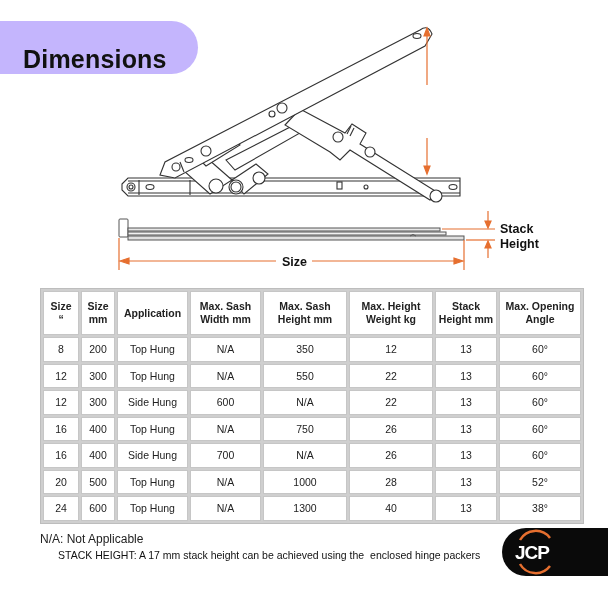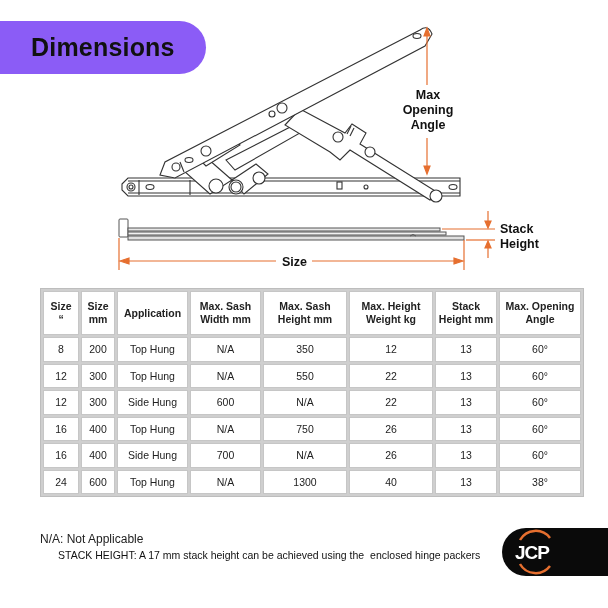--- a/index.html
+++ b/index.html
@@ -1,20 +1,20 @@
 <!DOCTYPE html>
 <html><head>
 <meta charset="utf-8">
 <style>
   html, body { margin: 0; padding: 0; background: #ffffff; }
   body { width: 608px; height: 608px; position: relative; overflow: hidden; font-family: "Liberation Sans", sans-serif; color: #111; }
   .title-pill {
     position: absolute; left: 0; top: 21px; width: 198px; height: 53px;
-    background: #8b5cf6; border-radius: 0 27px 27px 0;
-    display: flex; align-items: center; padding-left: 8px;
+    background: #c4b5fd; border-radius: 0 27px 27px 0;
+    display: flex; align-items: flex-end;
   }
   .title-pill span {
     margin-left: 23px; font-size: 25px; font-weight: bold; color: #111;
     letter-spacing: 0.2px;
   }
   .diagram { position: absolute; left: 0; top: 0; width: 608px; height: 290px; }
   .lbl { position: absolute; font-weight: bold; font-size: 12.5px; color: #111; text-align: center; line-height: 15px; }
   .lbl-angle { left: 398px; top: 88px; width: 60px; }
   .lbl-stack { left: 500px; top: 222px; text-align: left; line-height: 15px; }
   .lbl-size { left: 279px; top: 255px; font-size: 12.5px; background: #fff; padding: 0 3px; }
@@ -114,25 +114,20 @@
 
       <line x1="442" y1="229" x2="495" y2="229"></line>
       <line x1="466" y1="240" x2="495" y2="240"></line>
       <line x1="488" y1="211" x2="488" y2="226"></line>
       <polygon points="488,228 485,221 491,221"></polygon>
       <line x1="488" y1="243" x2="488" y2="258"></line>
       <polygon points="488,241 485,248 491,248"></polygon>
     </g>
   </svg>
 
-  <div class="lbl lbl-angle">
-    <div>Max</div>
-    <div>Opening</div>
-    <div>Angle</div>
-  </div>
   <div class="lbl lbl-stack">
     <div>Stack</div>
     <div>Height</div>
   </div>
   <div class="lbl lbl-size">Size</div>
 </div>
 
 <table class="spec">
   <thead>
     <tr>
@@ -213,20 +208,30 @@
     </tr>
     <tr>
       <td>16</td>
       <td>400</td>
       <td>Side Hung</td>
       <td>700</td>
       <td>N/A</td>
       <td>26</td>
       <td>13</td>
       <td>60°</td>
+    </tr>
+    <tr>
+      <td>20</td>
+      <td>500</td>
+      <td>Top Hung</td>
+      <td>N/A</td>
+      <td>1000</td>
+      <td>28</td>
+      <td>13</td>
+      <td>52°</td>
     </tr>
     <tr>
       <td>24</td>
       <td>600</td>
       <td>Top Hung</td>
       <td>N/A</td>
       <td>1300</td>
       <td>40</td>
       <td>13</td>
       <td>38°</td>

